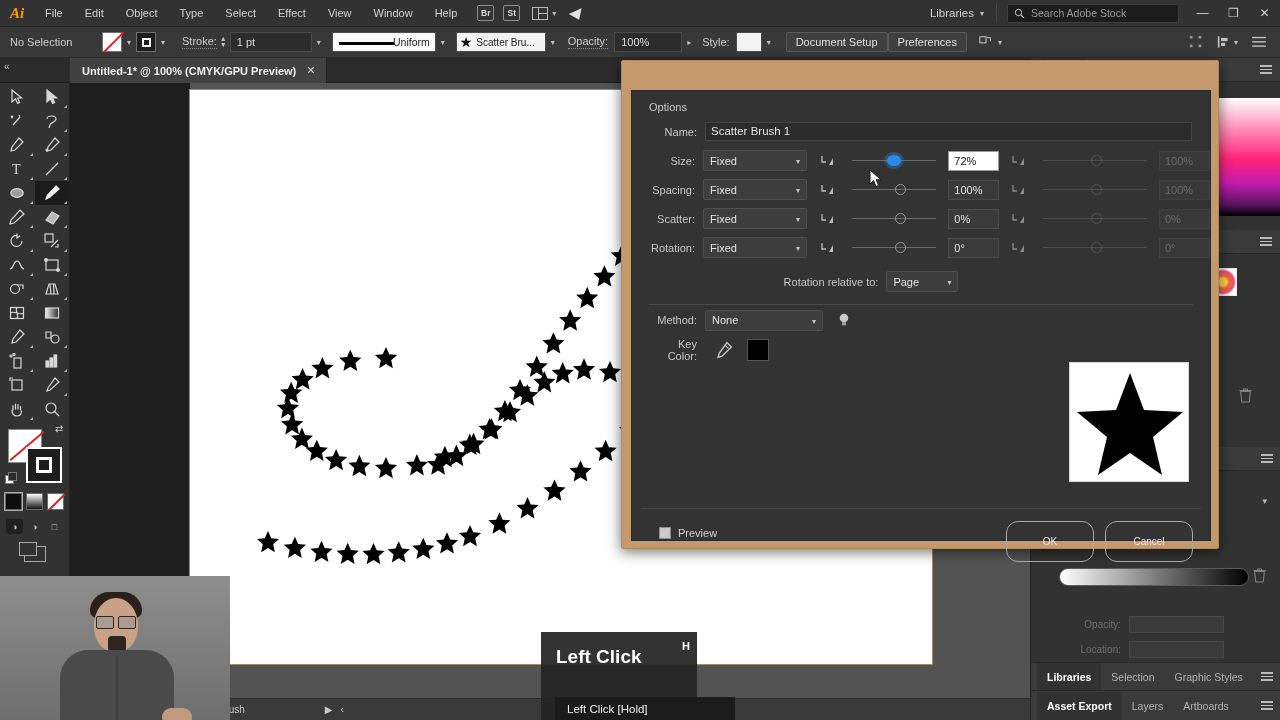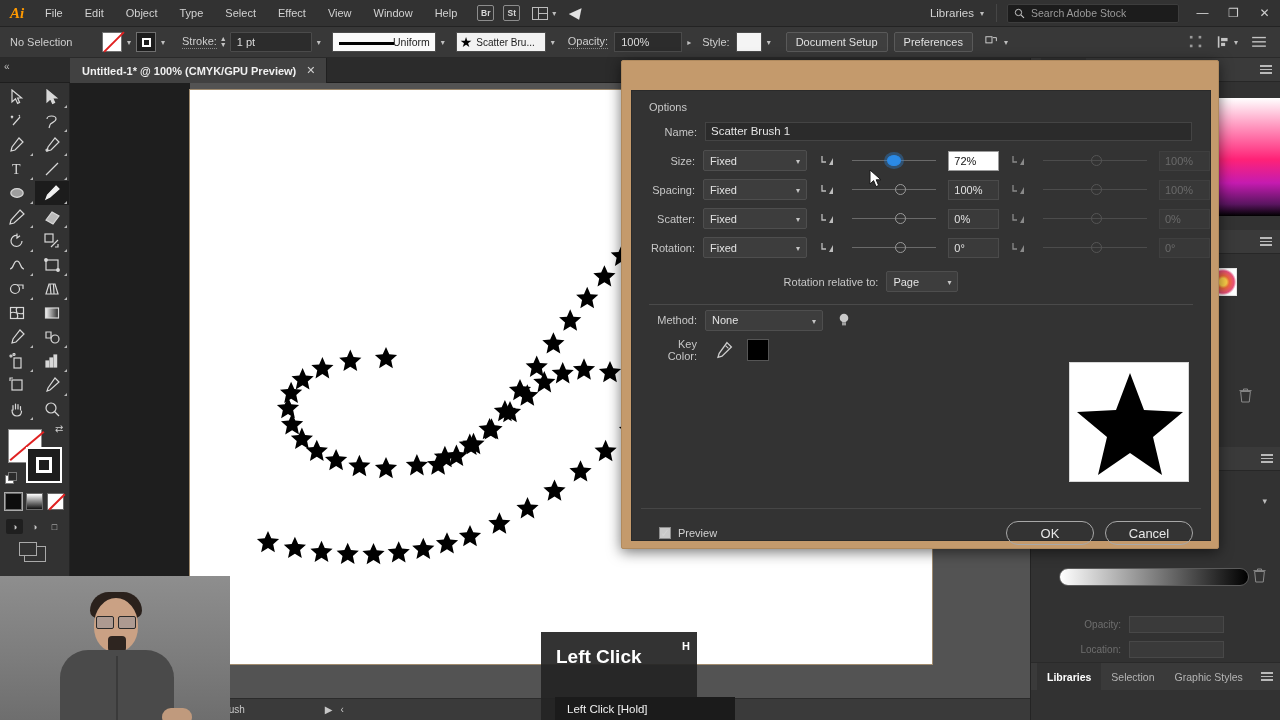--- a/index.html
+++ b/index.html
@@ -307,23 +307,23 @@
   }
   .preview-box svg { width:120px; height:120px; }
   .dlg-foot-sep { position:absolute; left:9px; right:9px; top:417px; height:1px; background:#464646; }
   .preview-check { position:absolute; left:27px; top:436px; display:flex; align-items:center; gap:7px; }
   .chk {
     width:12px;height:12px; background:#c9c9c9; border:1px solid #8e8e8e;
     display:flex;align-items:center;justify-content:center; color:#1d1d1d; font-size:9px; line-height:1;
   }
   .preview-check span { font-size:11px; color:#d2d2d2; }
   .btn-ok, .btn-cancel {
-    position:absolute; top:430px; height:24px; width:88px; border:1px solid #a8a8a8;
+    position:absolute; top:430px; height:41px; width:88px; border:1px solid #a8a8a8;
     border-radius:12px; display:flex; align-items:center; justify-content:center;
-    font-size:13px; color:#e8e8e8; background:transparent;
+    font-size:10px; color:#e8e8e8; background:transparent;
   }
   .btn-ok { right:116px; }
   .btn-cancel { right:17px; }
 
   
   .cursor { position:absolute; left:869px; top:169px; width:14px; height:20px; z-index:60; pointer-events:none;}
 
   
   .webcam {
     position:absolute; left:0; bottom:0; width:230px; height:144px;
@@ -424,21 +424,21 @@
       <span>Scatter Bru...</span>
     </span>
     <span class="mini-chev">▾</span>
     <span class="cb-label dotted" style="margin-left:8px">Opacity:</span>
     <span class="opacity-field" style="margin-left:6px">100%</span>
     <span class="mini-chev">▸</span>
     <span class="cb-label" style="margin-left:6px">Style:</span>
     <span class="style-box" style="margin-left:6px"></span>
     <span class="mini-chev">▾</span>
     <span class="cb-btn" style="margin-left:10px">Document Setup</span>
-    <span class="cb-btn" style="margin-left:6px">Preferences</span>
+    <span class="cb-btn" style="">Preferences</span>
     <span style="margin-left:12px; display:flex; align-items:center; gap:5px;">
       <svg width="14" height="14" viewBox="0 0 16 16">
         <rect x="1" y="2" width="7" height="7" fill="none" stroke="#cfcfcf" stroke-width="1.1"></rect>
         <path d="M9 3 L13 3 L13 7" fill="none" stroke="#cfcfcf" stroke-width="1.1"></path>
       </svg>
       <span class="chev">▾</span>
     </span>
     <span class="cb-right">
       <svg width="14" height="14" viewBox="0 0 16 16">
         <g fill="#9a9a9a">
@@ -862,20 +862,30 @@
     <div class="rp-bottomtabs">
       <span class="bt-tab active">Libraries</span>
       <span class="bt-tab">Selection</span>
       <span class="bt-tab">Graphic Styles</span>
       <span class="rp-hamb" style="position:absolute;right:8px;top:9px;">
           <i></i>
           <i></i>
           <i></i>
         </span>
     </div>
+    <div class="rp-bottomtabs2">
+      <span class="bt-tab active">Asset Export</span>
+      <span class="bt-tab">Layers</span>
+      <span class="bt-tab">Artboards</span>
+      <span class="rp-hamb" style="position:absolute;right:8px;top:10px;">
+          <i></i>
+          <i></i>
+          <i></i>
+        </span>
+    </div>
   </div>
 
   <div class="dialog">
     <div class="dlg-body">
 
       <div class="sect-title">Options</div>
 
       <div class="row" style="margin-top:4px;">
         <span class="row-label">Name:</span>
         <span class="name-input">Scatter Brush 1</span>

